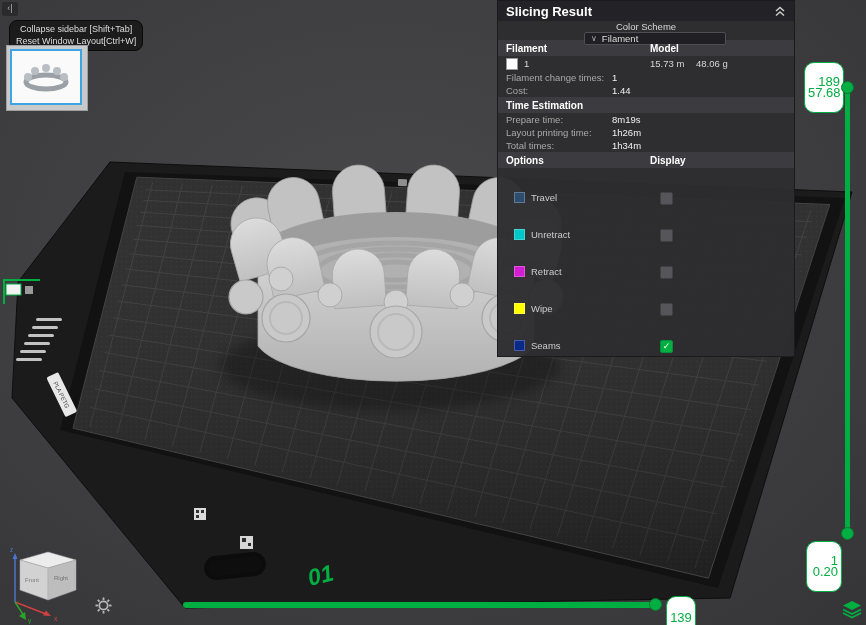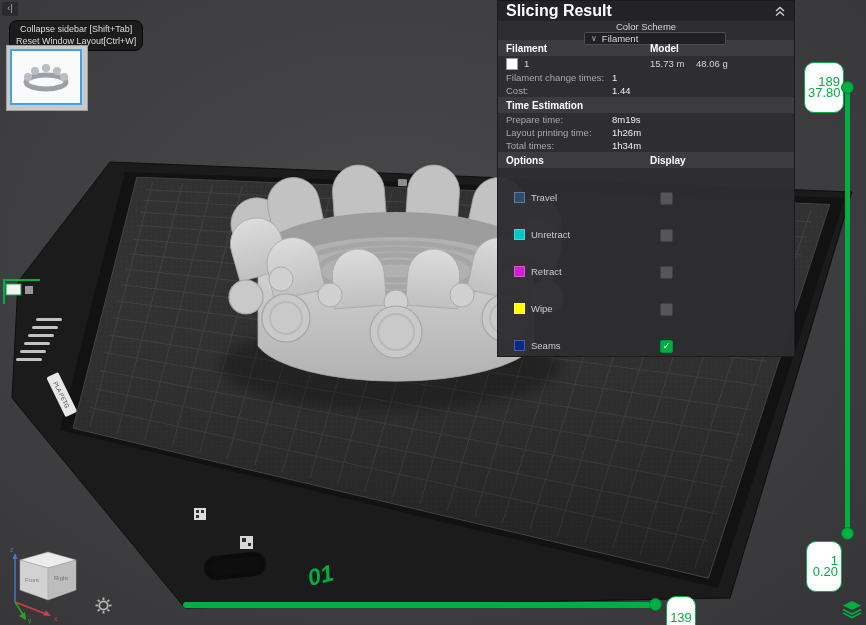--- a/index.html
+++ b/index.html
@@ -15,21 +15,21 @@
   #tooltip{left:9px;top:20px;background:rgba(24,24,24,0.9);border:1px solid #0a0a0a;
     color:#dedede;font-size:9px;line-height:11.5px;padding:3px 6px;border-radius:8px;white-space:nowrap;text-align:center;}
   #thumb-panel{left:6px;top:45px;width:80px;height:64px;background:#c7c9cb;border:1px solid #9d9fa1;}
   #thumb-card{margin:3px;width:68px;height:52px;background:#fafafa;border:2px solid #3fa4e6;
     display:flex;align-items:center;justify-content:center;}
 
   
   #panel{left:497px;top:0;width:296px;background:rgba(45,45,49,0.97);border:1px solid #1b1b1d;
     color:#d6d6d6;font-size:9.5px;z-index:6;padding-bottom:3px;}
   .p-header{height:20px;background:#232327;display:flex;align-items:center;justify-content:space-between;
-    padding:0 8px;font-weight:bold;font-size:16px;color:#fff;}
+    padding:0 8px;font-weight:bold;font-size:13px;color:#fff;}
   .row{display:flex;align-items:center;padding:0 8px;height:15px;}
   .cs-row{height:19px;flex-direction:column;}
   .sec{display:flex;align-items:center;background:#3b3b40;font-weight:bold;color:#fff;
     padding:0 8px;height:16px;font-size:10px;}
   .c1{width:144px;}
   .dd{margin-left:18px;width:128px;height:14px;background:#202024;border:1px solid #4d4d52;
     border-radius:2px;display:flex;align-items:center;gap:5px;padding:0 6px;color:#dcdcdc;}
   .dd .chev{font-size:8px;color:#aaa;}
   .swatch{display:inline-block;width:10px;height:10px;border:1px solid #999;margin-right:6px;background:#fff;}
   .fil-left{width:144px;display:flex;align-items:center;}
@@ -338,21 +338,21 @@
   </div>
   <div class="opt-row">
     <span class="opt-swatch" style="background: rgb(10, 41, 137);"></span>
     <span class="opt-label">Seams</span>
     <span class="opt-check checked">✓</span>
   </div>
 </div>
 
 <div class="ov val-box" id="v-box-top">
   <div>189</div>
-  <div>37.80</div>
+  <div>57.68</div>
 </div>
 <div class="ov track" id="v-track"></div>
 <div class="ov handle" id="v-handle-top"></div>
 <div class="ov handle" id="v-handle-bot"></div>
 <div class="ov val-box" id="v-box-bot">
   <div>1</div>
   <div>0.20</div>
 </div>
 
 <div class="ov track" id="h-track"></div>

